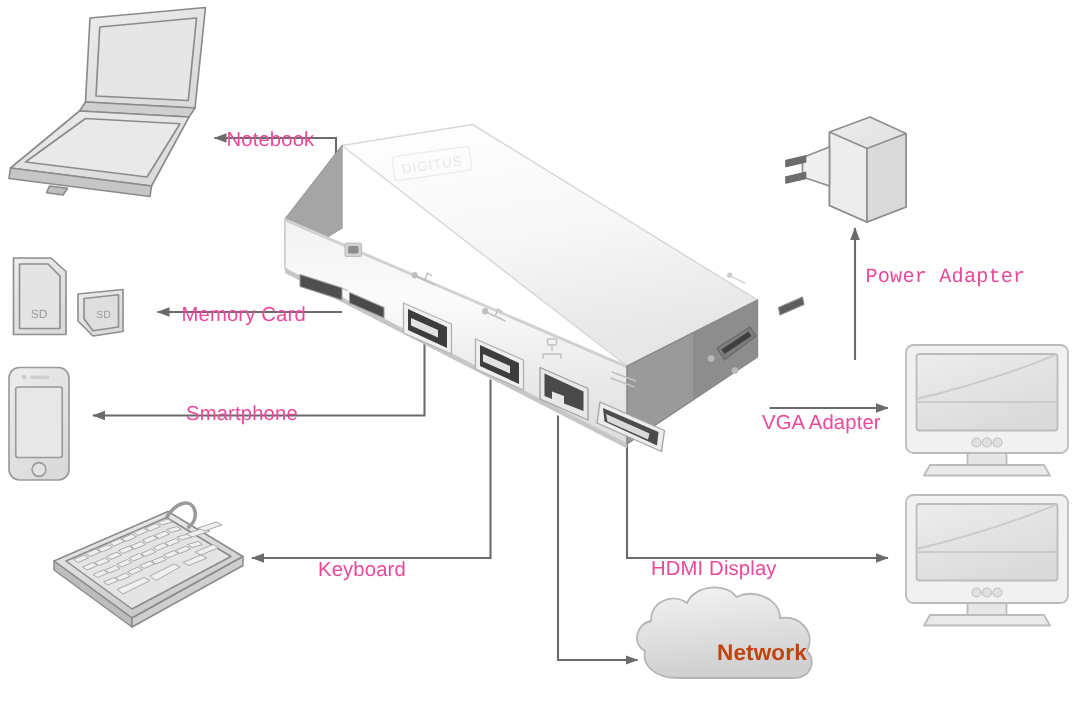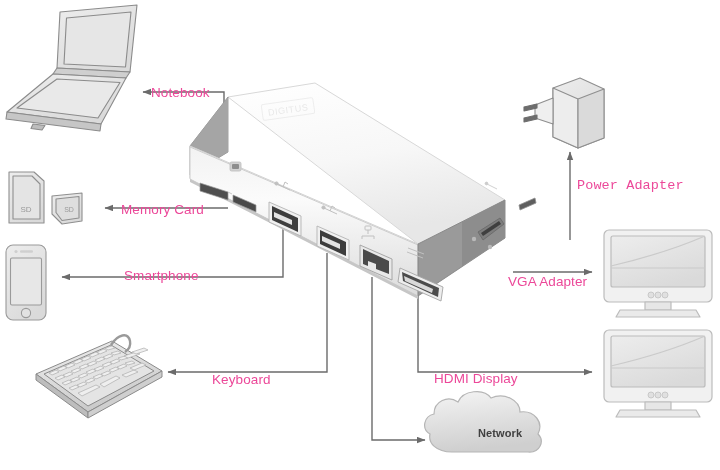--- a/index.html
+++ b/index.html
@@ -1,21 +1,21 @@
 <!DOCTYPE html>
 <html><head>
 <meta charset="utf-8">
 <style>
   html,body{margin:0;padding:0;background:#ffffff;}
   body{width:720px;height:470px;position:relative;overflow:hidden;
        font-family:"Liberation Sans", sans-serif;color:#3a3a3a;}
   #stage{position:absolute;inset:0;width:720px;height:470px;}
   .lbl{position:absolute;font-size:13.5px;color:#ec4899;white-space:nowrap;
        letter-spacing:0.1px;}
-  .lbl.bold{font-weight:bold;color:#404040;font-size:11px;}
+  .lbl.bold{font-weight:bold;color:#c2410c;font-size:15px;}
   svg{position:absolute;left:0;top:0;}
 </style>
 </head>
 <body>
 
 <div id="stage">
 
   <svg width="720" height="470" viewBox="0 0 720 470">
     <defs>
       <marker id="arw" markerWidth="9" markerHeight="9" refX="8" refY="3.2" orient="auto" markerUnits="userSpaceOnUse">

